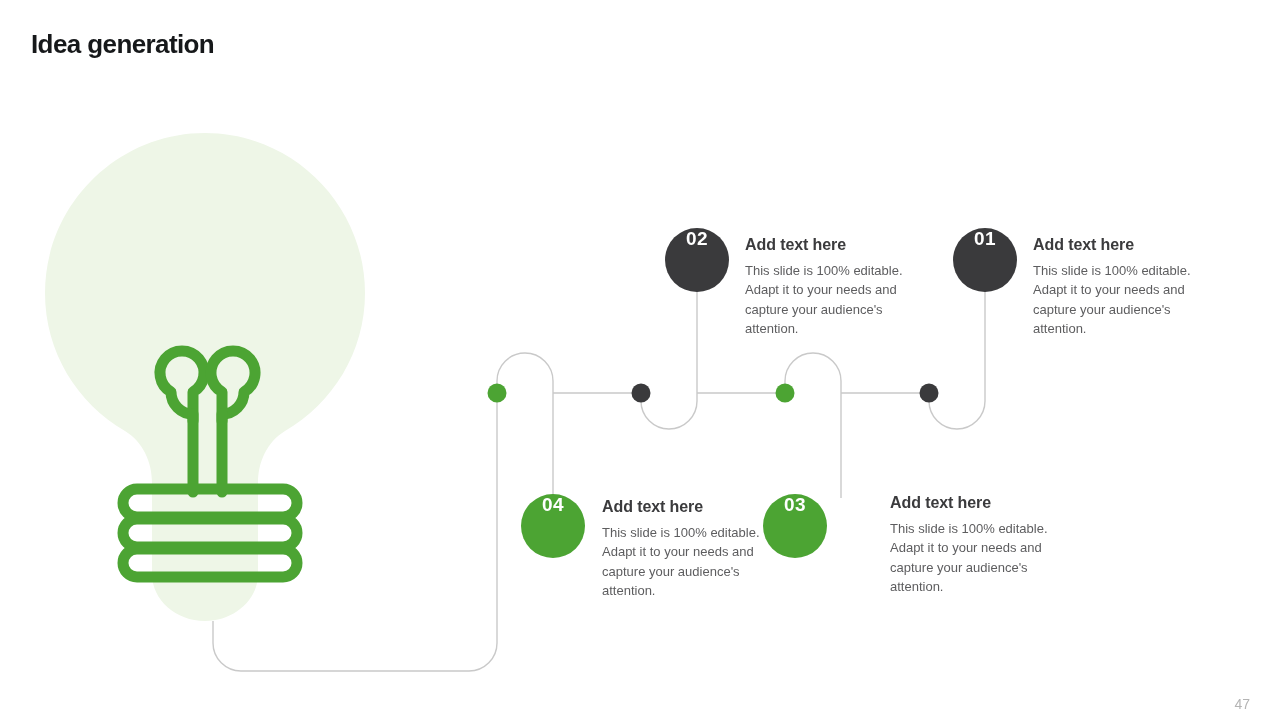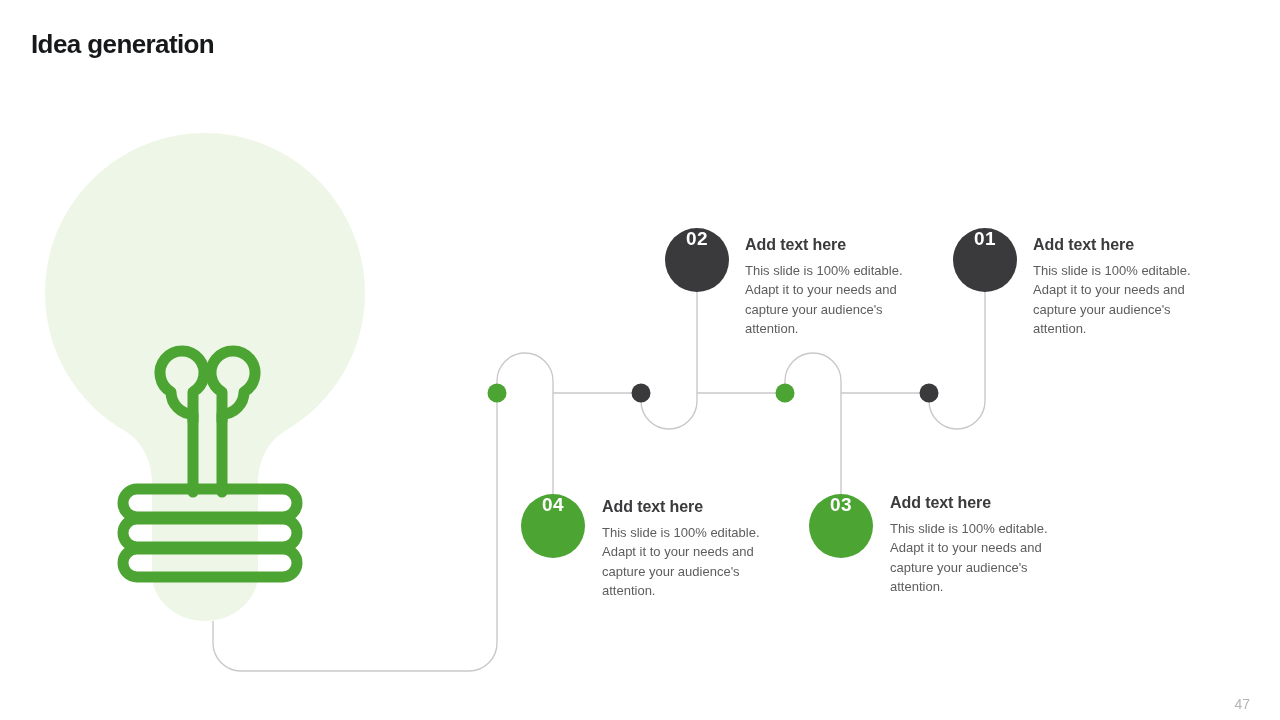--- a/index.html
+++ b/index.html
@@ -174,21 +174,21 @@
     <div class="num-circle dark" style="left:665px; top:228px; width:64px; height:64px;">
       <span>02</span>
     </div>
     <div class="text-col" style="left:745px; top:236px;">
       <p class="text-head">Add text here</p>
       <p class="text-body">This slide is 100% editable. Adapt it to your needs and capture your audience's attention.</p>
     </div>
   </div>
 
   <div class="item-block">
-    <div class="num-circle green" style="left:809px; top:494px; width:64px; height:64px;">
+    <div class="num-circle green" style="left:763px; top:494px; width:64px; height:64px;">
       <span>03</span>
     </div>
     <div class="text-col" style="left:890px; top:494px;">
       <p class="text-head">Add text here</p>
       <p class="text-body">This slide is 100% editable. Adapt it to your needs and capture your audience's attention.</p>
     </div>
   </div>
 
   <div class="item-block">
     <div class="num-circle dark" style="left:953px; top:228px; width:64px; height:64px;">

